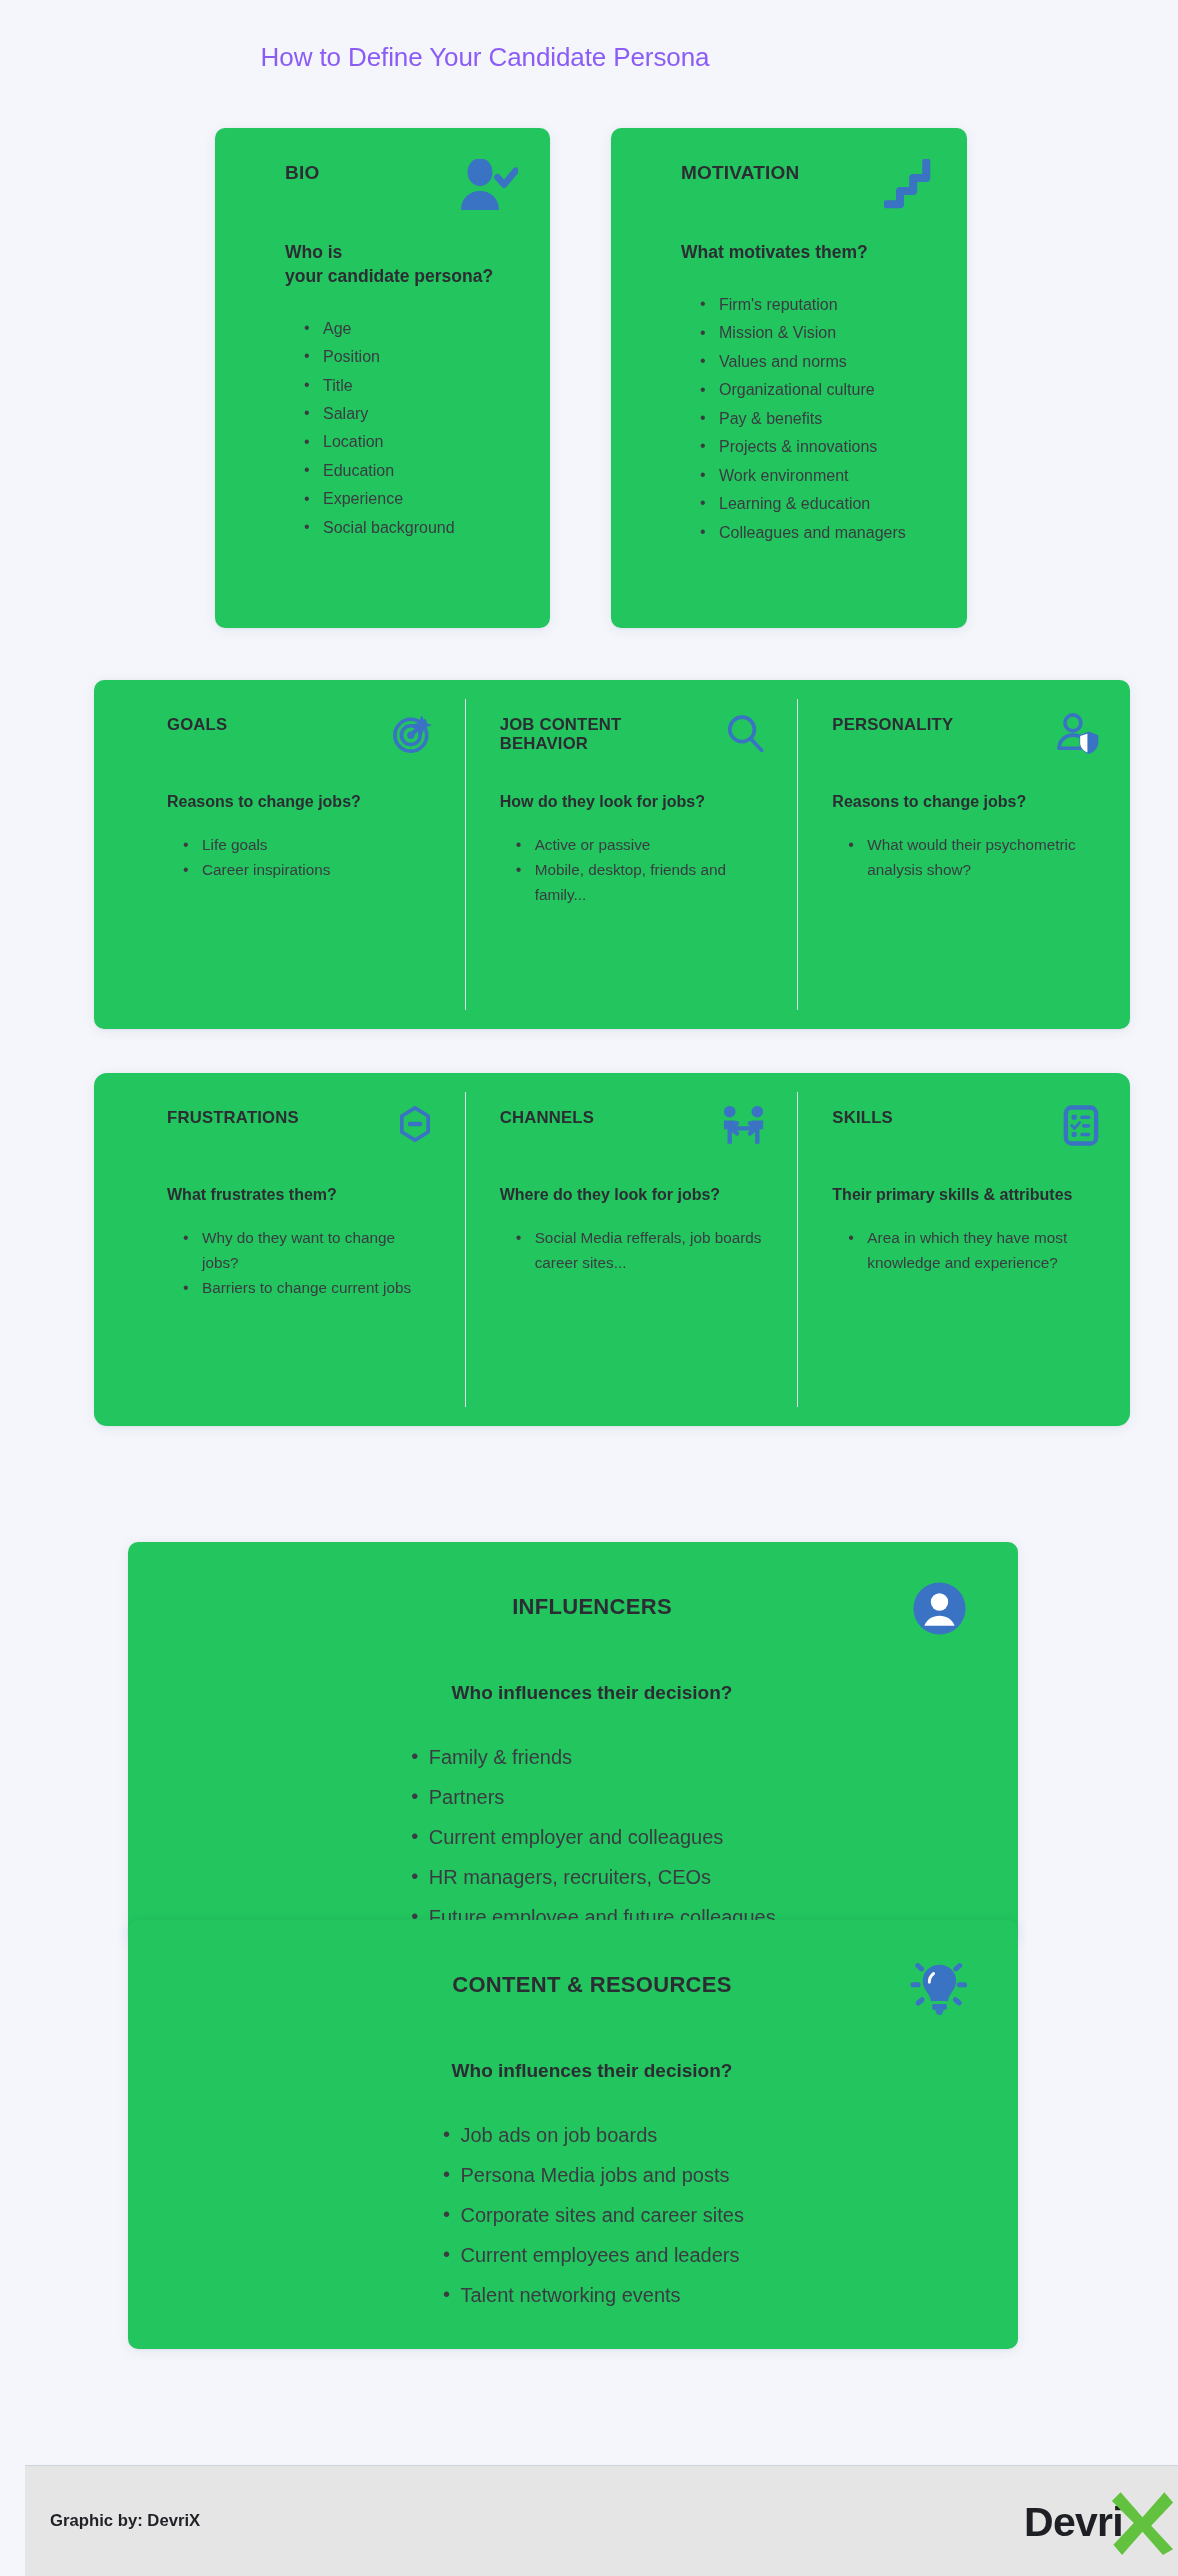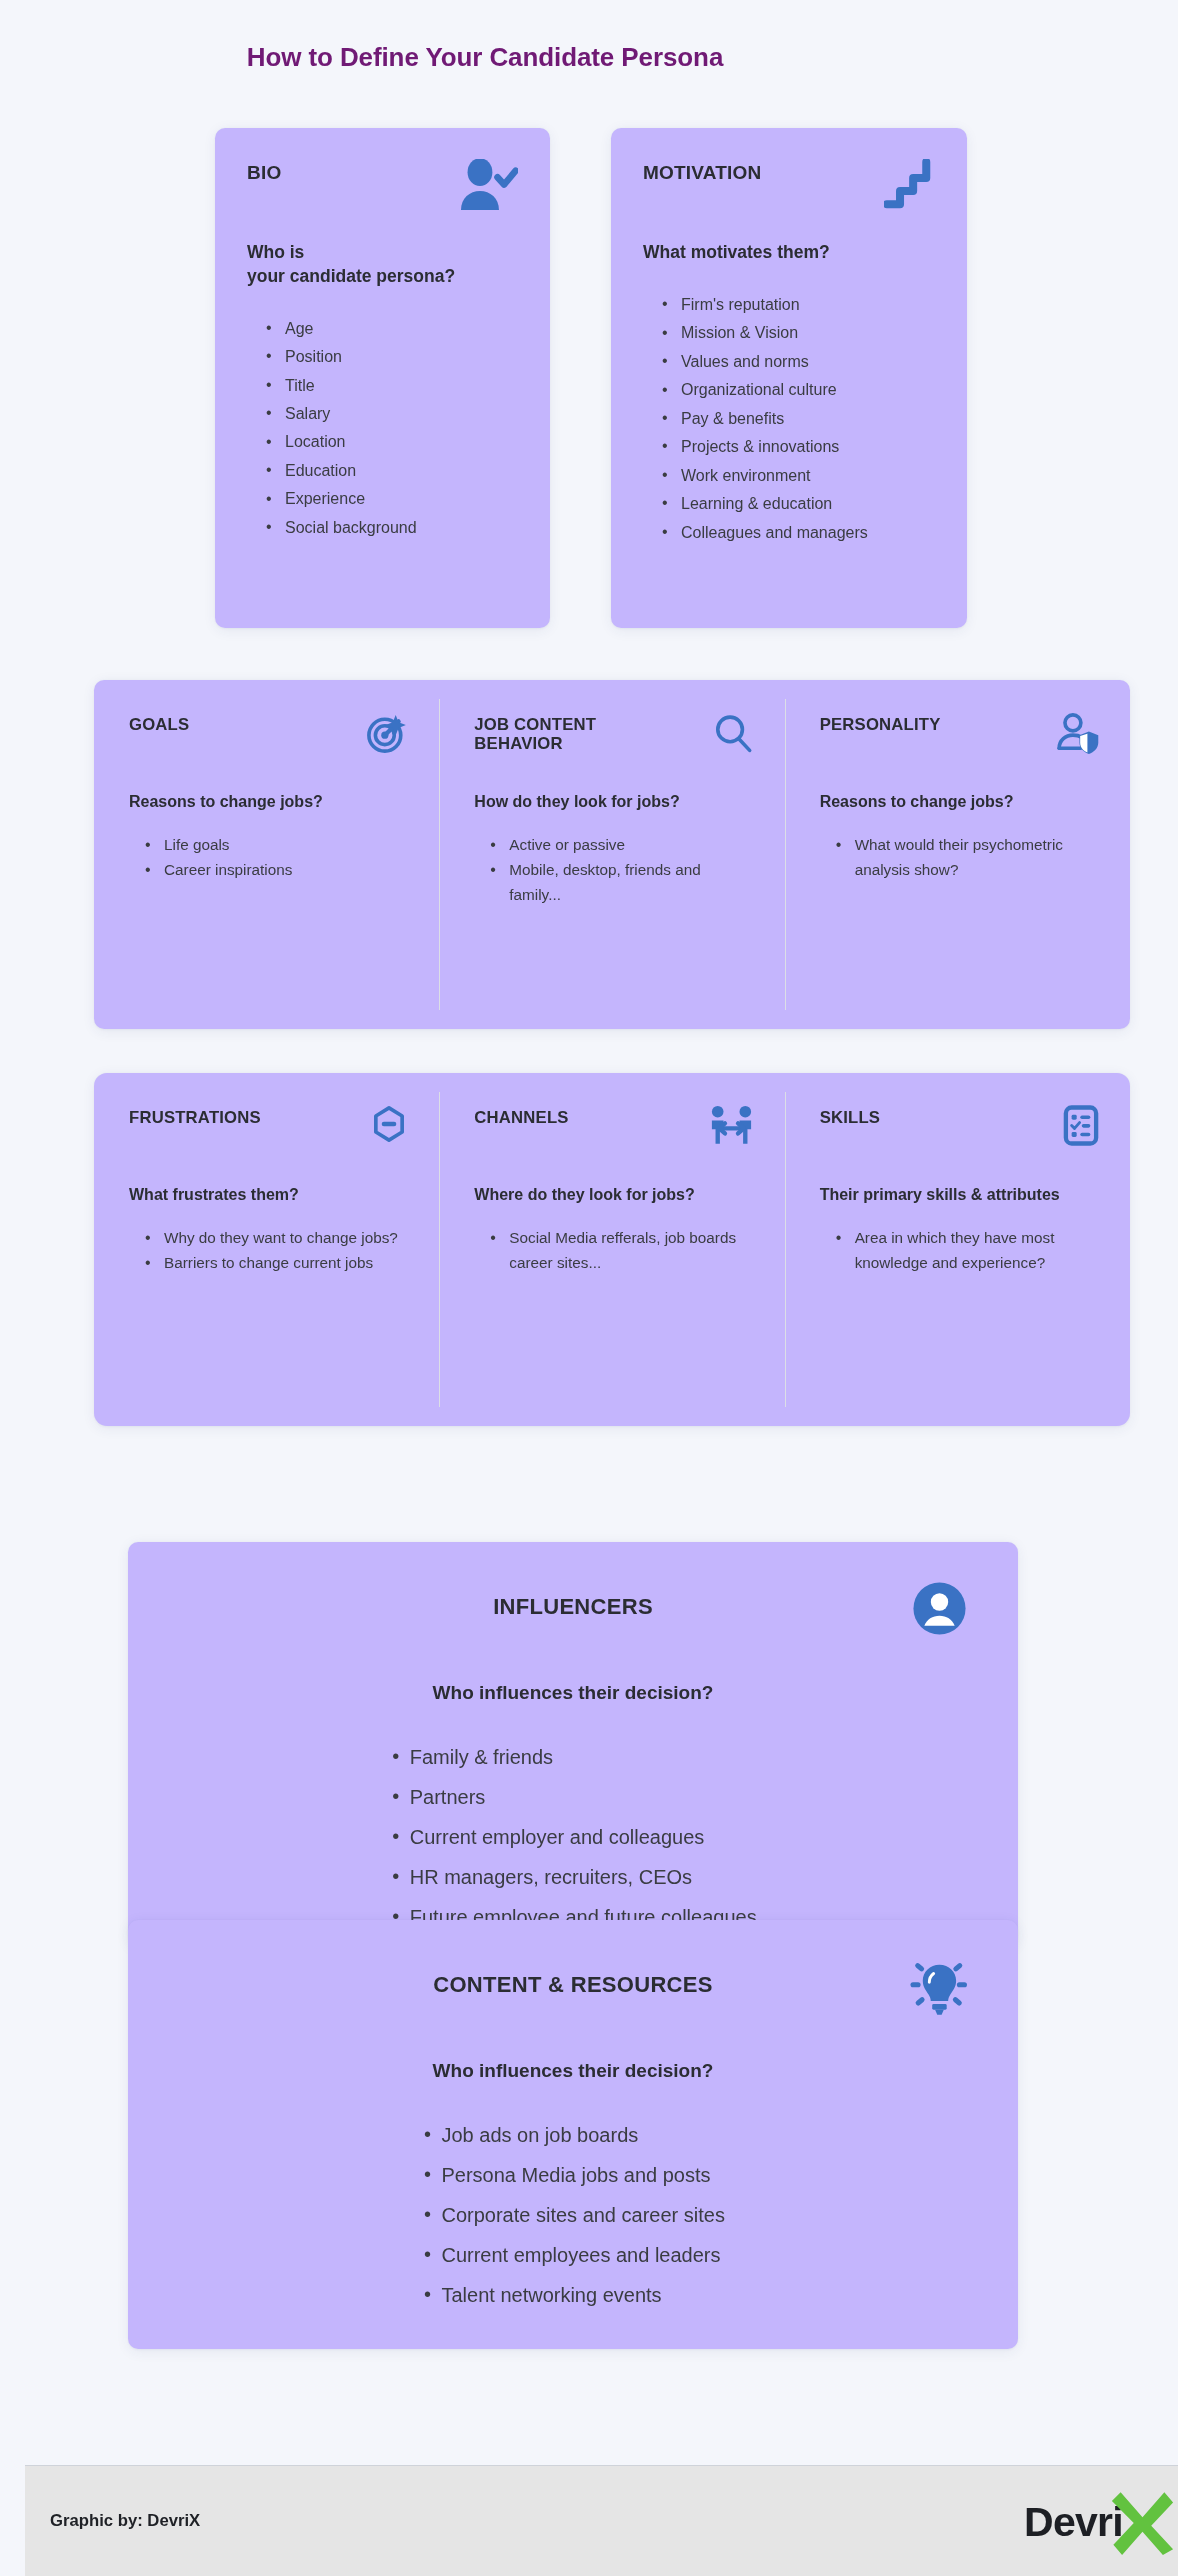--- a/index.html
+++ b/index.html
@@ -19,33 +19,34 @@
   }
 
   
   .page-title {
     position: absolute;
     top: 42px;
     left: 0;
     width: 970px;
     text-align: center;
     font-size: 26px;
-    font-weight: bold;
-    color: #701a75;
+    font-weight: normal;
+    color: #8b5cf6;
     letter-spacing: -0.1px;
     font-stretch: condensed;
   }
 
   
   .card {
     position: absolute;
-    background: #c4b5fd;
+    background: #22c55e;
     border-radius: 10.2px;
     box-shadow: 0 2.9px 13px rgba(44, 62, 110, 0.07),
                 0 0.7px 2.2px rgba(44, 62, 110, 0.05);
+    padding-left: 38px;
   }
 
   
   .card-bio        { left: 215px;  top: 128px; width: 335px; height: 500px; }
   .card-motivation { left: 611px;  top: 128px; width: 356px; height: 500px; }
 
   .pad { padding: 31px 32px 29px 32px; height: 100%; position: relative; }
 
   .card-head {
     display: flex;

